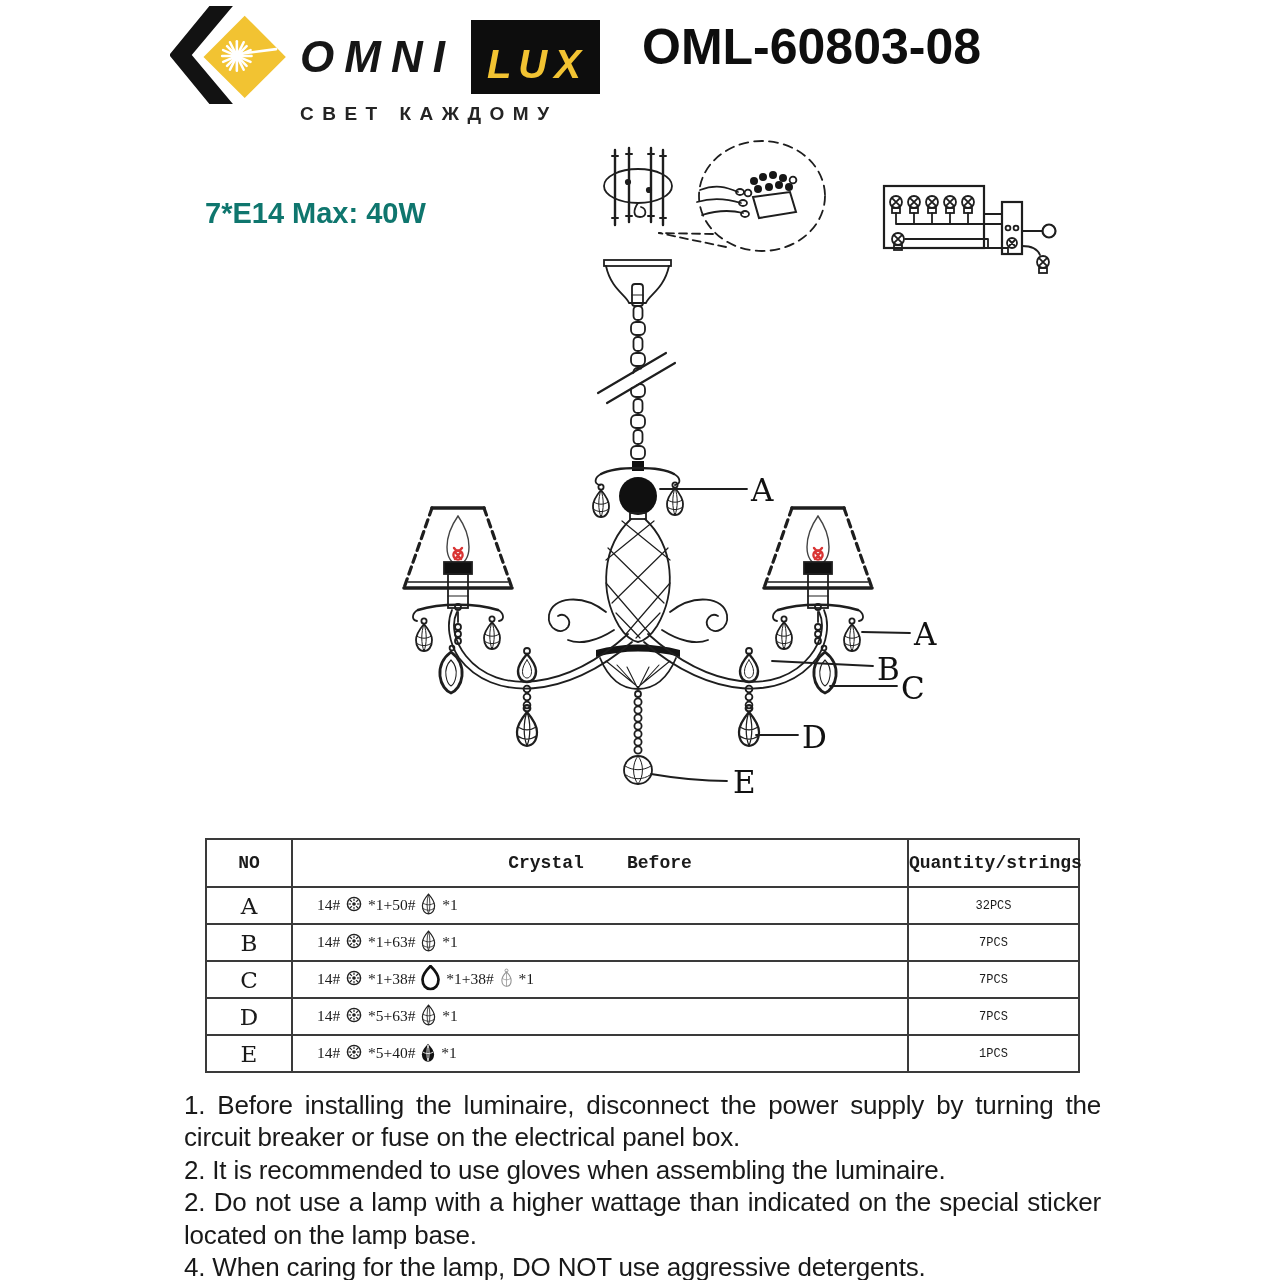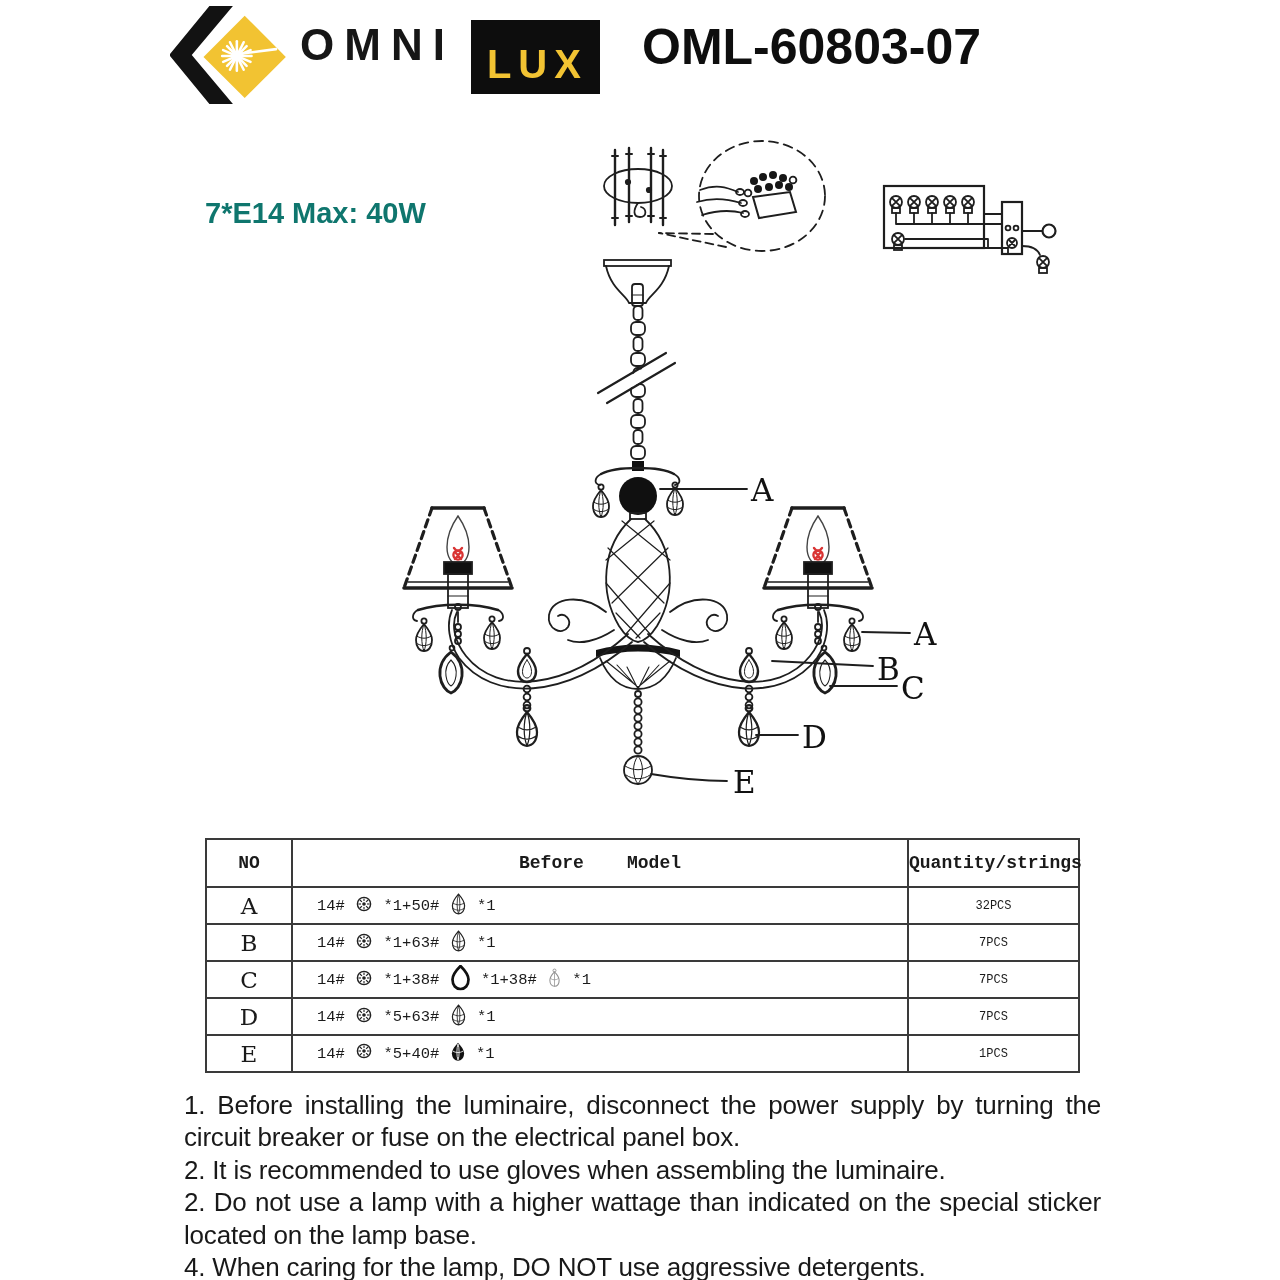--- a/index.html
+++ b/index.html
@@ -5,39 +5,39 @@
   * { margin:0; padding:0; box-sizing:border-box; }
   html,body { background:#ffffff; }
   .page {
     position:relative; width:1280px; height:1280px; background:#fff;
     font-family:"Liberation Sans", sans-serif; color:#161616; overflow:hidden;
   }
   
   .logo { position:absolute; left:170px; top:6px; display:flex; gap:12px; }
   .logo-mark svg { width:118px; height:98px; display:block; }
   .logo-right { padding-top:14px; }
-  .brand-row { display:flex; align-items:flex-start; gap:16px; }
+  .brand-row { display:flex; align-items:center; gap:16px;font-style:italic; }
   .brand-omni { font-weight:800; font-size:44px; letter-spacing:10px; color:#161616; font-family:"Liberation Sans",sans-serif; }
   .brand-lux  { background:#0d0d0d; color:#F2C332; font-weight:800; font-size:40px;
                 letter-spacing:7px; padding:24px 12px 10px 16px; line-height:1; }
   .brand-tagline { margin-top:9px; font-weight:600; font-size:19px; letter-spacing:8.5px; color:#242424; white-space:nowrap; }
   .model-number { position:absolute; left:642px; top:18px; font-weight:700; font-size:50px; color:#0e0e0e; font-family:"Liberation Sans",sans-serif; }
   .spec { position:absolute; left:205px; top:197px; font-weight:700; font-size:29px; color:#0f766e; }
   
   .diagram { position:absolute; left:0; top:120px; width:1280px; height:700px; }
   .diagram text { font-family:"DejaVu Serif", serif; font-size:31px; fill:#111; }
   
   .parts-table { position:absolute; left:205px; top:838px; width:873px; border-collapse:collapse;
                  font-family:"Liberation Mono", monospace; color:#1a1a1a; table-layout:fixed; }
   .parts-table col.c-no { width:86px; } .parts-table col.c-model { width:616px; } .parts-table col.c-qty { width:171px; }
   .parts-table th, .parts-table td { border:2px solid #3a3a3a; }
   .parts-table thead th { height:48px; font-size:18px; font-weight:700; text-align:center; white-space:pre; }
   .parts-table td { height:37px; text-align:center; }
   .no-cell { font-family:"DejaVu Serif", serif; font-size:23px; }
-  .model-cell { text-align:left !important; padding-left:24px; font-size:15.5px; white-space:nowrap; }
+  .model-cell { text-align:left !important; padding-left:24px; font-size:15.5px; white-space:nowrap;font-family:Liberation Serif, serif; }
   .qty-cell { font-size:12px;border-radius:17px; }
   .mi svg { vertical-align:middle; margin:-4px 2px 0 2px; }
   
   .instructions { position:absolute; left:184px; top:1089px; width:917px;
                   font-size:26px; line-height:32.4px; color:#191919; letter-spacing:-0.2px; }
   .instructions p { text-align:justify; text-align-last:left; }
 </style>
 </head>
 <body>
 
@@ -60,24 +60,25 @@
           <line x1="70" y1="49" x2="108" y2="44"></line>
         </g>
         <circle cx="68" cy="51" r="5.5" fill="#ffffff"></circle>
       </svg>
     </div>
     <div class="logo-right">
       <div class="brand-row">
         <span class="brand-omni">OMNI</span>
         <span class="brand-lux">LUX</span>
       </div>
+      <div class="brand-tagline">СВЕТ КАЖДОМУ</div>
     </div>
   </div>
 
-  <div class="model-number">OML-60803-07</div>
+  <div class="model-number">OML-60803-08</div>
   <div class="spec">7*E14 Max: 40W</div>
 
   <svg class="diagram" viewBox="0 120 1280 700">
     <defs>
 
       <g id="fdrop">
         <circle cy="-3" r="2.6" fill="none"></circle>
         <path d="M0,0 C5,6 8,11 8,16 C8,23 4.5,27 0,27 C-4.5,27 -8,23 -8,16 C-8,11 -5,6 0,0 Z" fill="none"></path>
         <path d="M0,0 C3,8 3,20 0,27 M0,0 C-3,8 -3,20 0,27 M-7.4,12 C-2.5,15 2.5,15 7.4,12 M-7.8,19 C-3,22.5 3,22.5 7.8,19" fill="none" stroke-width="1"></path>
       </g>
@@ -284,21 +285,21 @@
 
   <table class="parts-table">
     <colgroup>
         <col class="c-no">
         <col class="c-model">
         <col class="c-qty">
       </colgroup>
     <thead>
       <tr>
         <th>NO</th>
-        <th>Before    Model</th>
+        <th>Crystal    Before</th>
         <th>Quantity/strings</th>
       </tr>
     </thead>
     <tbody>
         <tr>
           <td class="no-cell">A</td>
           <td class="model-cell">14# <span class="mi"><svg width="16" height="16" viewBox="-8 -8 16 16">
                 <circle r="6.6" fill="none" stroke="#222" stroke-width="1.4"></circle>
                 <circle r="1.8" fill="#222"></circle>
                 <g stroke="#222" stroke-width="1.1">

